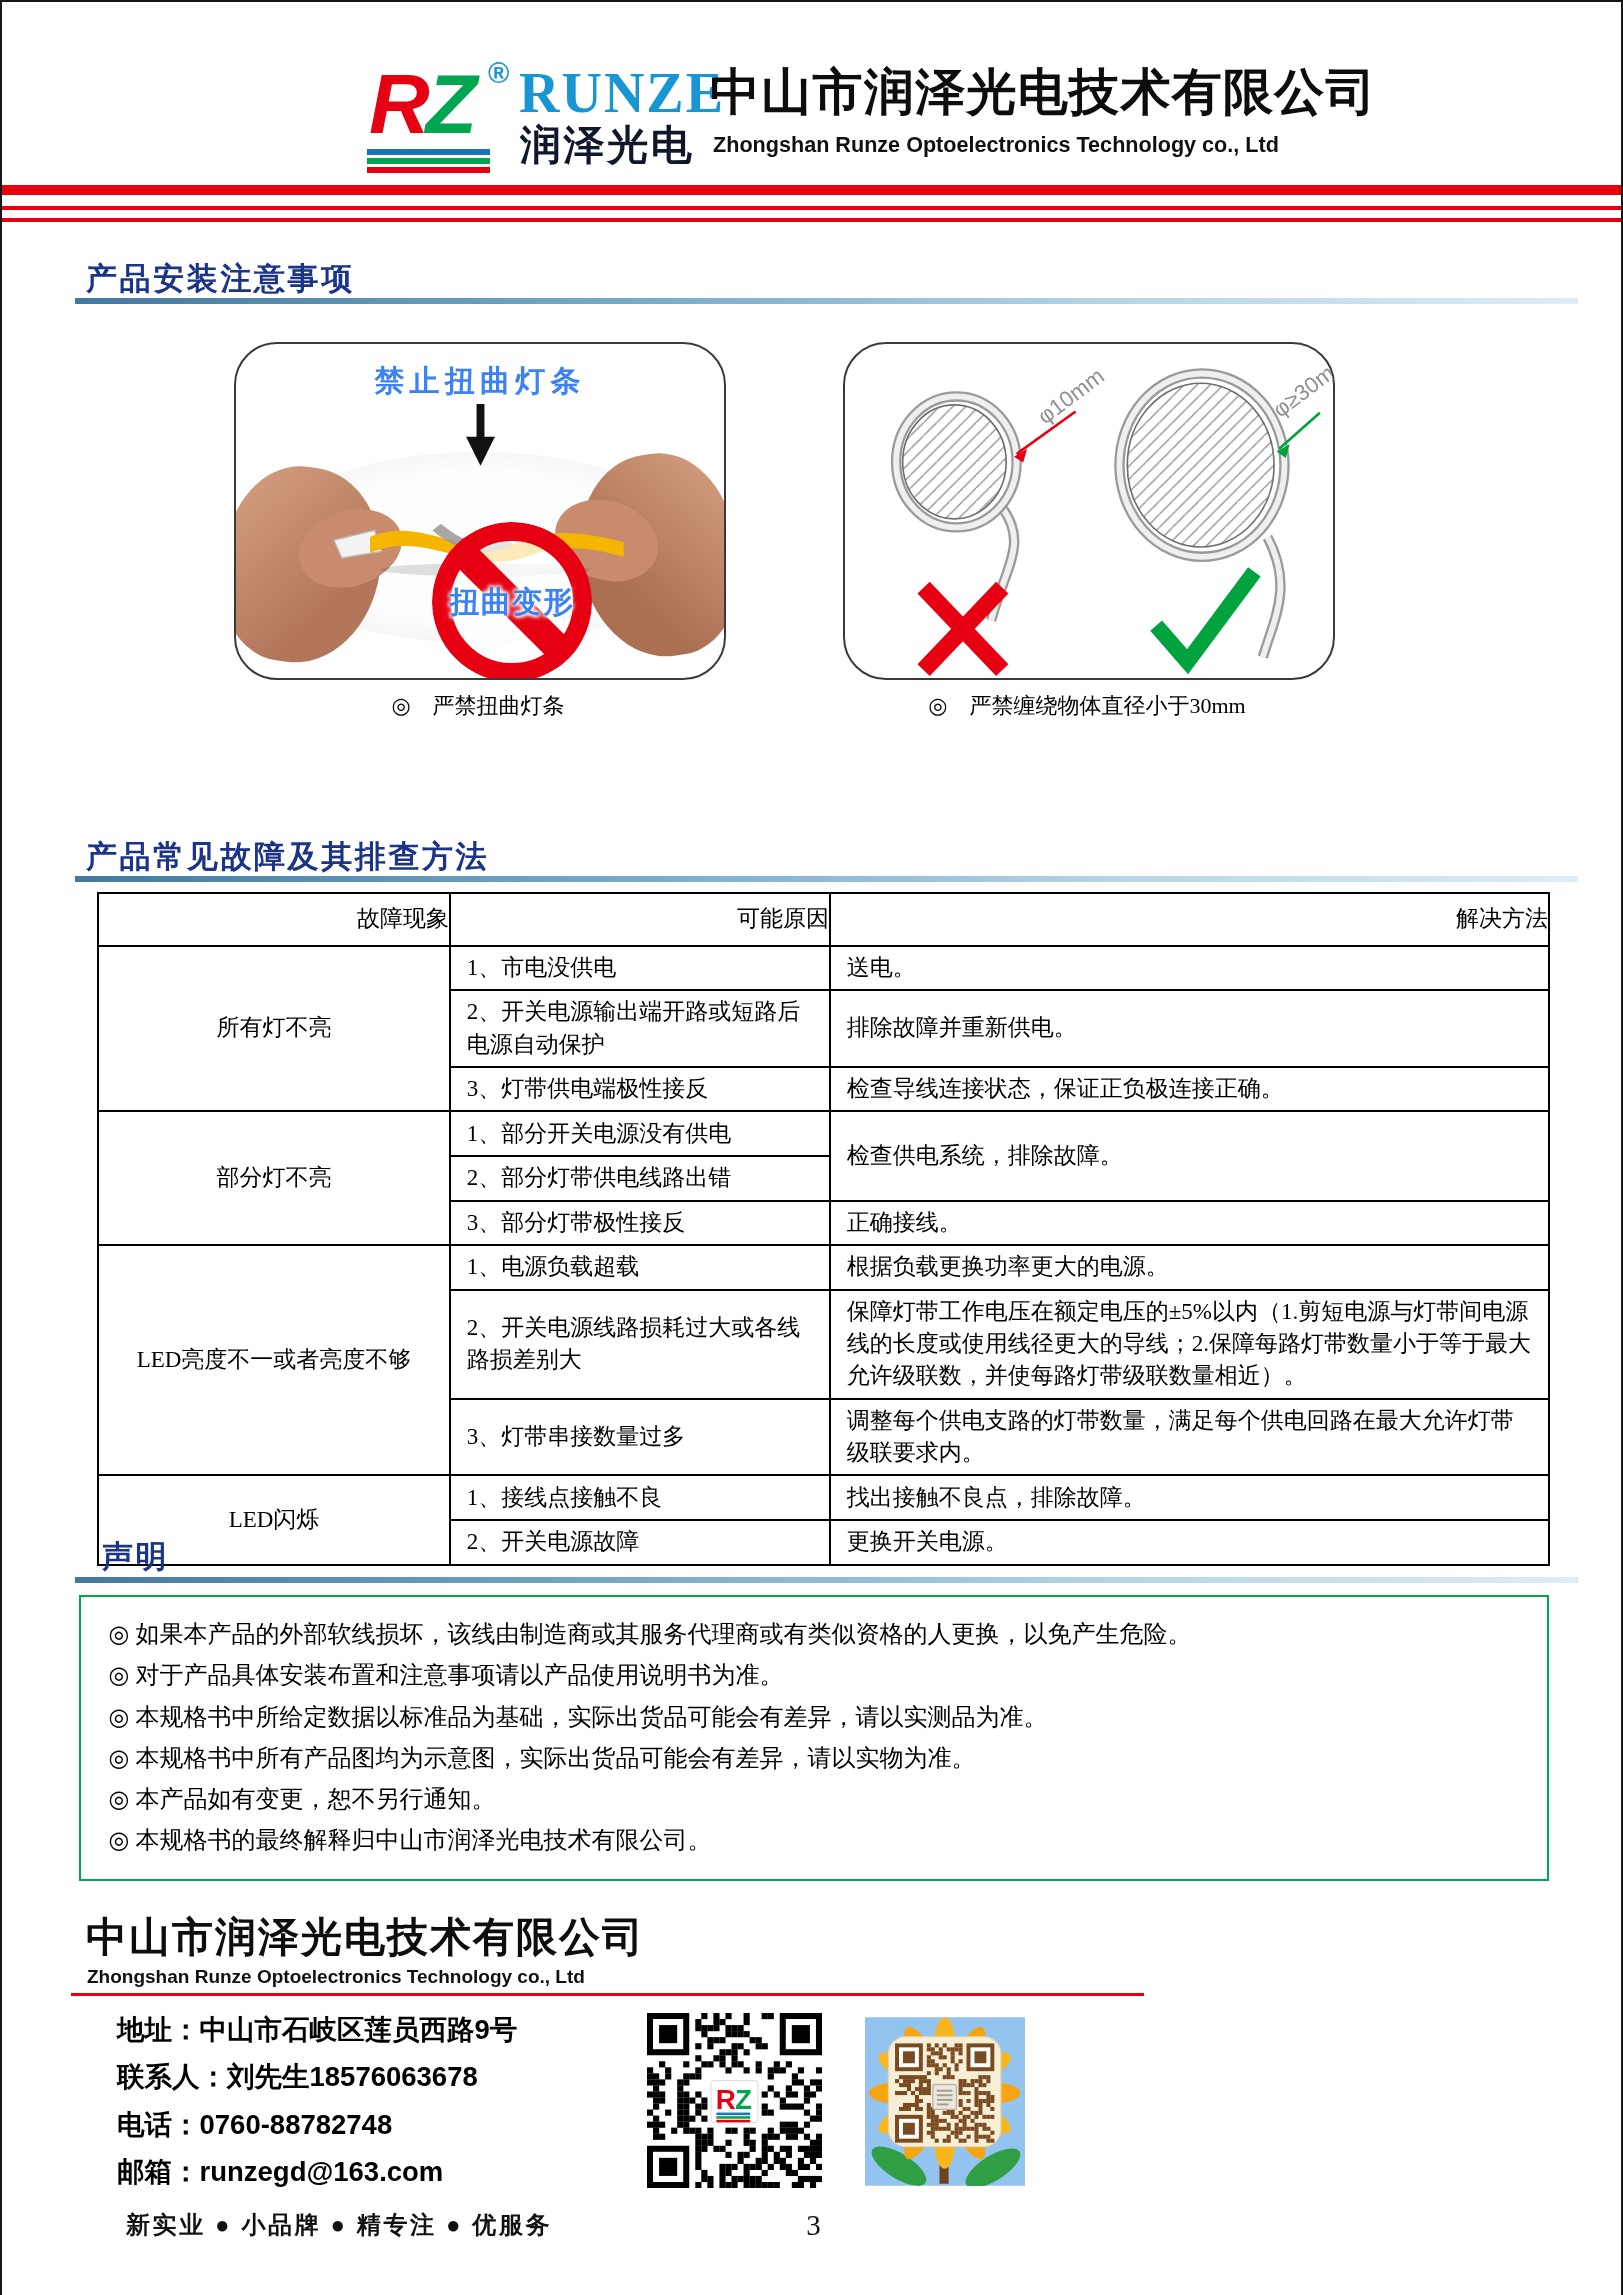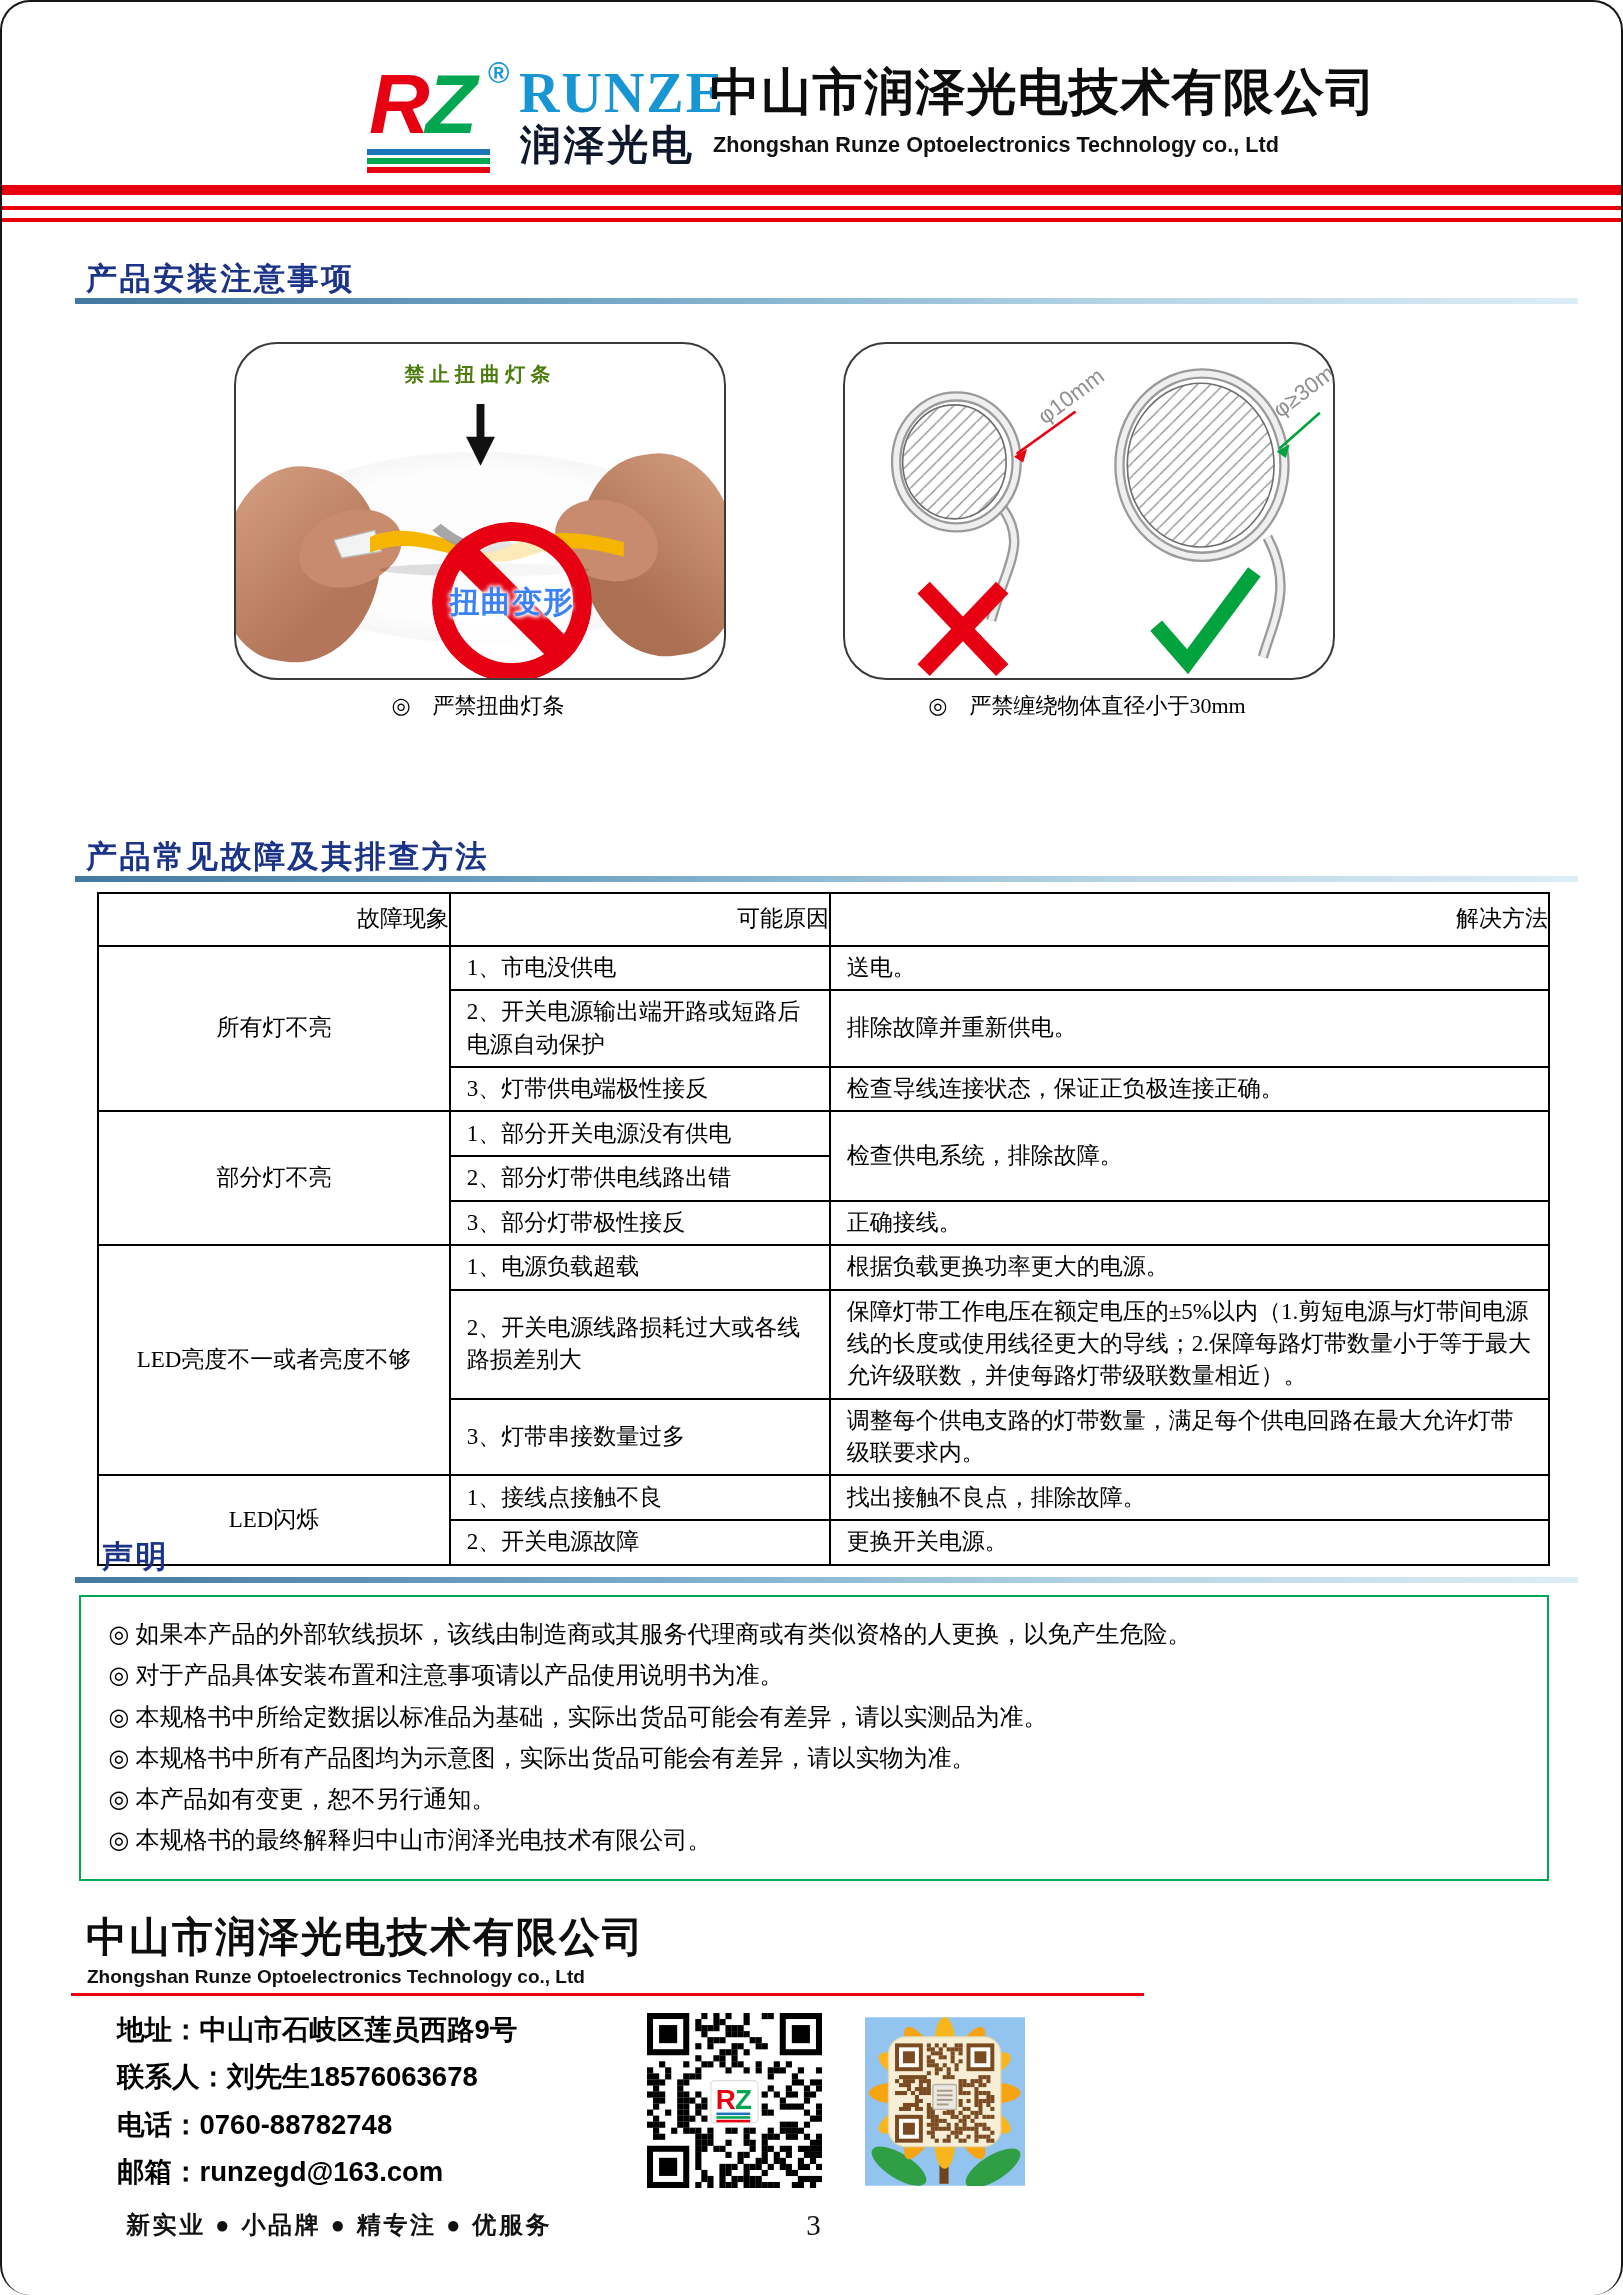--- a/index.html
+++ b/index.html
@@ -1,19 +1,19 @@
 <!DOCTYPE html>
 <html style="font-size:10.5px"><head>
 <meta charset="utf-8">
 <style>
   html,body{margin:0;padding:0;background:#ffffff;}
   .page{
     position:relative;width:1623px;height:2295px;background:#fff;
     box-sizing:border-box;border-top:2.6px solid #161616;border-left:2px solid #161616;border-right:2px solid #161616;
-    font-family:"Liberation Sans",sans-serif;color:#000;overflow:hidden;border-radius:30px;
+    font-family:"Liberation Sans",sans-serif;color:#000;overflow:hidden;
   }
   .abs{position:absolute;}
 
   
   .logo-rz{left:367px;top:60px;font-size:84px;font-weight:900;line-height:1;letter-spacing:-3.9px;font-family:"Liberation Sans",sans-serif;}
   .logo-rz .r{color:#e60012;font-style:italic;}
   .logo-rz .z{color:#00a650;font-style:italic;}
   .logo-reg{left:486px;top:55px;font-size:29px;color:#1896d3;font-weight:bold;}
   .brand-en{left:517px;top:63px;font-size:56px;font-weight:bold;color:#1896d3;font-family:"Liberation Serif","DejaVu Serif",serif;letter-spacing:2px;line-height:1;}
   .brand-cn{left:518px;top:123px;font-size:41px;font-weight:900;color:#0f172a;letter-spacing:2.6px;line-height:1;}
@@ -32,21 +32,21 @@
   .sec-underline{height:5.9px;width:1503px;left:73px;background:linear-gradient(to right,#43799f,#7caecb 40%,#b7d5e6 70%,#dcedf6);}
 
   
   .fig-box{border:2px solid #3a3a3a;border-radius:43px;background:#fff;overflow:hidden;}
   .fig1{left:232px;top:340px;width:488px;height:334px;}
   .fig2{left:841px;top:340px;width:488px;height:334px;}
   .fig-caption{top:689px;font-size:22px;font-family:"Liberation Serif","DejaVu Serif",serif;color:#000;text-align:center;}
   .cap1{left:232px;width:488px;}
   .cap2{left:841px;width:488px;}
 
-  .f1-title{left:0;top:17px;width:100%;text-align:center;font-size:20px;font-weight:bold;letter-spacing:5.2px;color:#4d7c0f;}
+  .f1-title{left:0;top:17px;width:100%;text-align:center;font-size:30px;font-weight:bold;letter-spacing:5.2px;color:#3b82f6;}
   .f1-arrow{left:224px;top:60px;}
   .photo-bg{left:18.3px;top:108px;width:450px;height:191px;background:radial-gradient(ellipse at center,#fdfdfd 55%,#ebebeb);border-radius:50%;}
   .hand{background:linear-gradient(130deg,#d7a183,#b3765a 70%);}
   .left-hand{left:-11.8px;top:123px;width:156px;height:196px;border-radius:48% 52% 55% 45%;transform:rotate(8deg);}
   .left-thumb{left:62px;top:167px;width:105px;height:75px;background:#c98b6d;border-radius:50%;transform:rotate(-18deg);}
   .right-hand{right:-11.8px;top:110px;width:156px;height:203px;border-radius:52% 48% 45% 55%;transform:rotate(-8deg);background:linear-gradient(230deg,#d7a183,#ab6f52 70%);}
   .right-thumb{right:65px;top:157px;width:105px;height:79px;background:#c98b6d;border-radius:50%;transform:rotate(18deg);}
   .f1-strip{left:98px;top:160px;}
   .no-sign{left:196px;top:178px;width:160px;height:160px;border-radius:50%;overflow:hidden;}
   .no-ring{position:absolute;inset:0;border-radius:50%;border:19.6px solid #e60012;background:rgba(255,255,255,0.72);box-sizing:border-box;}

